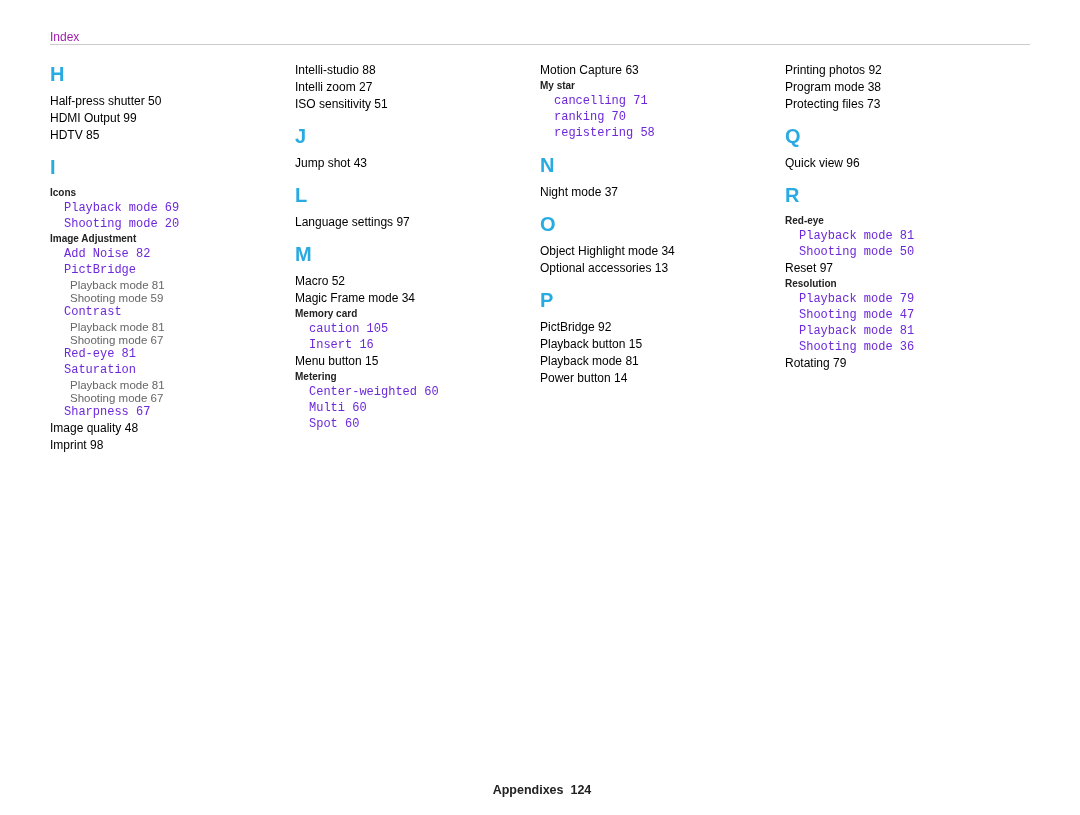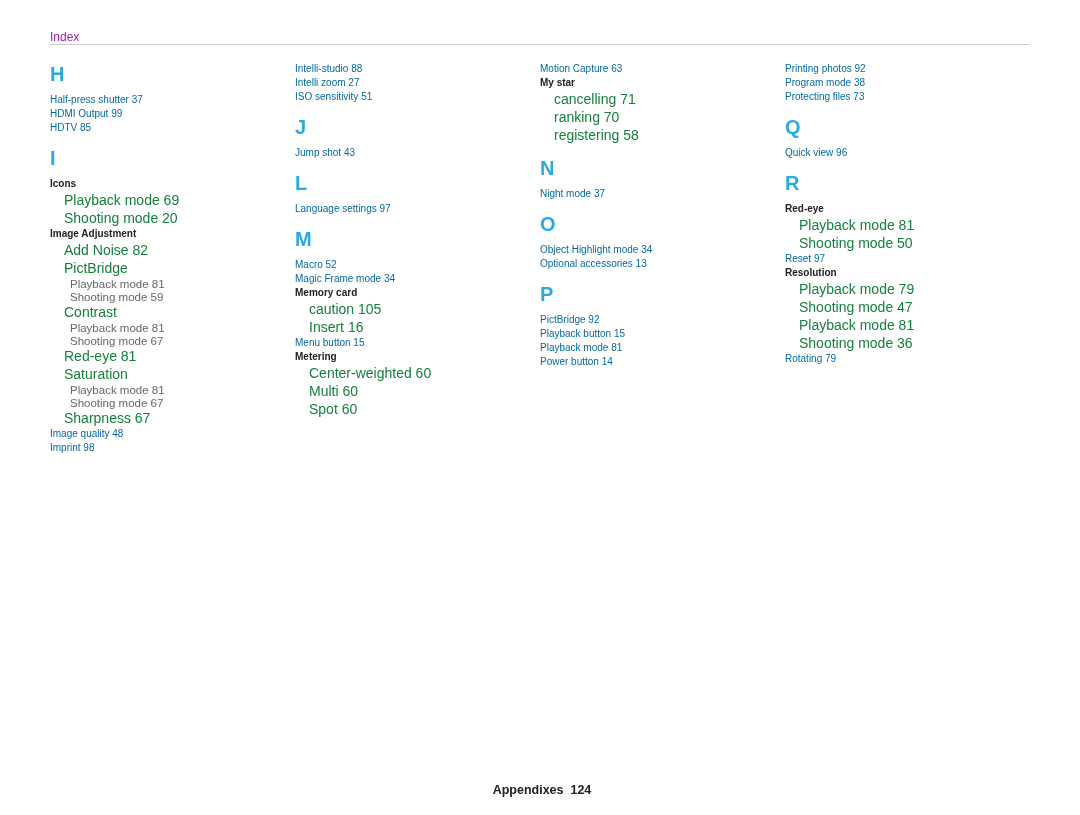--- a/index.html
+++ b/index.html
@@ -35,34 +35,35 @@
       flex: 1;
       padding-right: 10px;
     }
     .section-letter {
       color: #29abe2;
       font-size: 20px;
       font-weight: bold;
       margin-bottom: 8px;
     }
     .entry-main {
-      font-size: 10px;
-      color: #0369a1;
+      font-size: 12px;
+      color: #000000;
       margin-bottom: 3px;
     }
     .entry-bold {
       font-weight: bold;
       font-size: 10px;
       margin-bottom: 3px;
     }
     .sub-entry {
-      font-size: 14px;
-      color: #15803d;
+      font-size: 12px;
+      color: #6d28d9;
       padding-left: 14px;
       margin-bottom: 2px;
+      font-family: Liberation Mono, monospace;
     }
     .sub-sub-entry {
       font-size: 11.5px;
       color: #666;
       padding-left: 20px;
       margin-bottom: 1px;
     }
     .section-gap {
       margin-top: 14px;
     }
@@ -84,21 +85,21 @@
 <body>
 
 <div class="page">
   <div class="page-label">Index</div>
   <hr class="top-rule">
 
   <div class="columns" id="columns-container">
   <div class="col">
         <div>
           <div class="section-letter">H</div>
-          <div class="entry-main">Half-press shutter  37</div>
+          <div class="entry-main">Half-press shutter  50</div>
           <div class="entry-main">HDMI Output  99</div>
           <div class="entry-main">HDTV  85</div>
         </div>
         <div class="section-gap">
           <div class="section-letter">I</div>
           <div class="entry-bold">Icons</div>
           <div class="sub-entry">Playback mode  69</div>
           <div class="sub-entry">Shooting mode  20</div>
           <div class="entry-bold">Image Adjustment</div>
           <div class="sub-entry">Add Noise  82</div>

